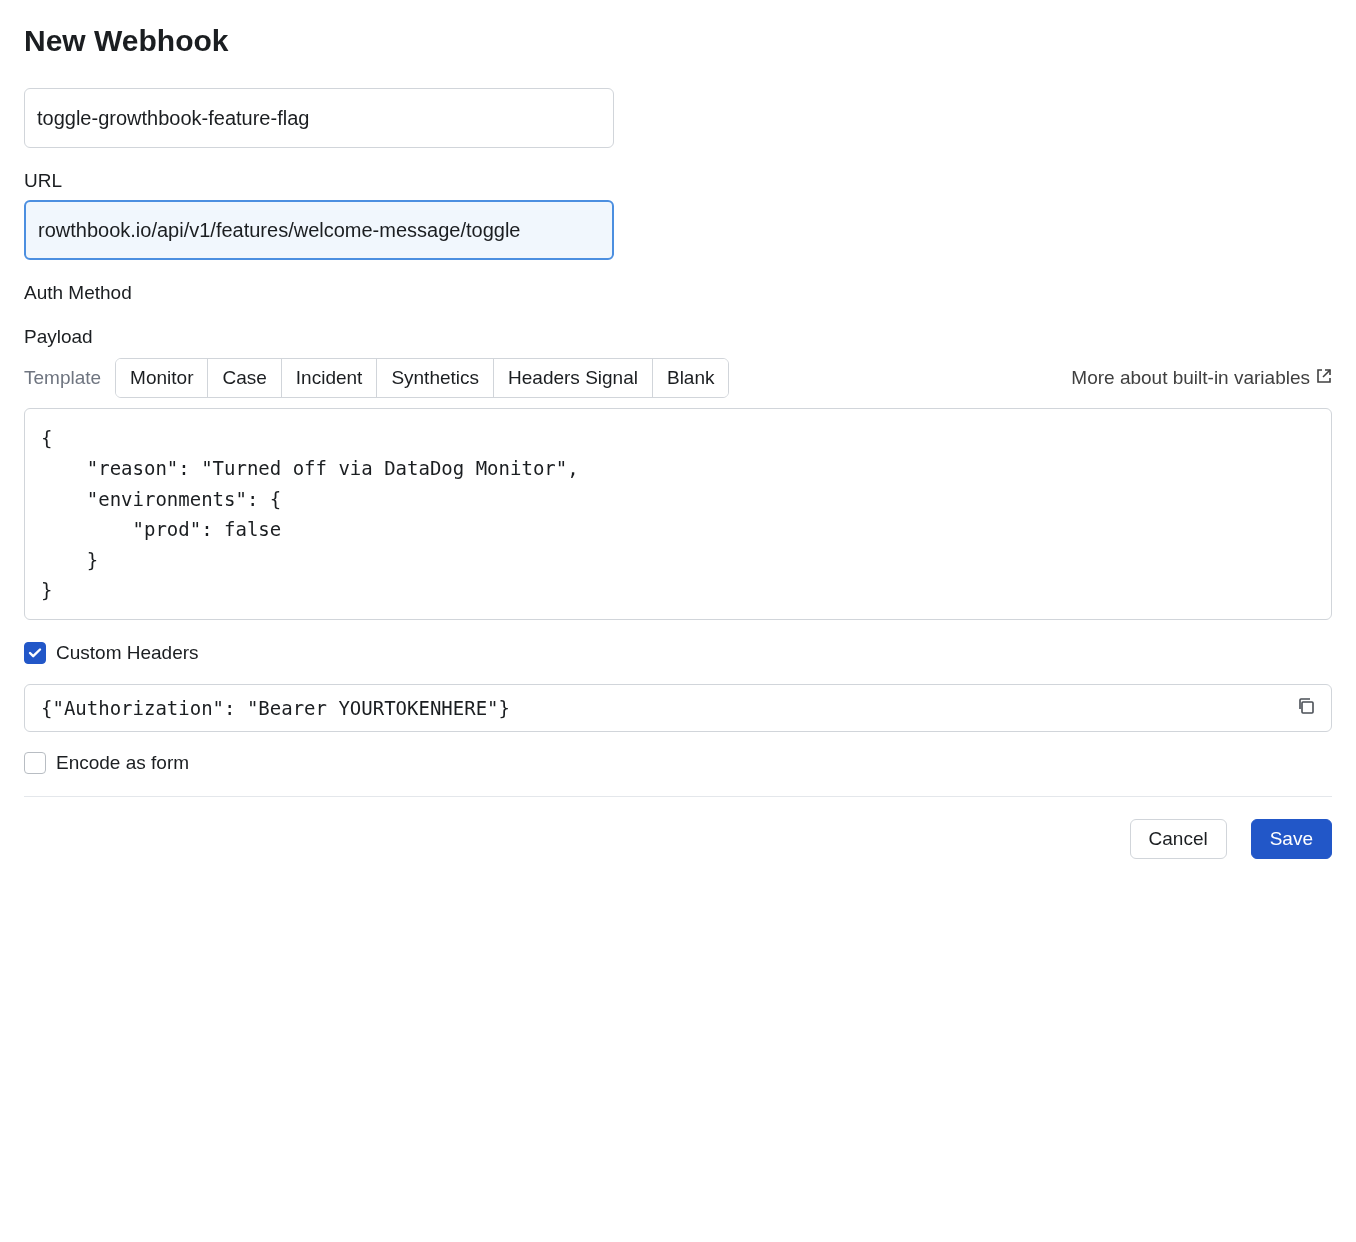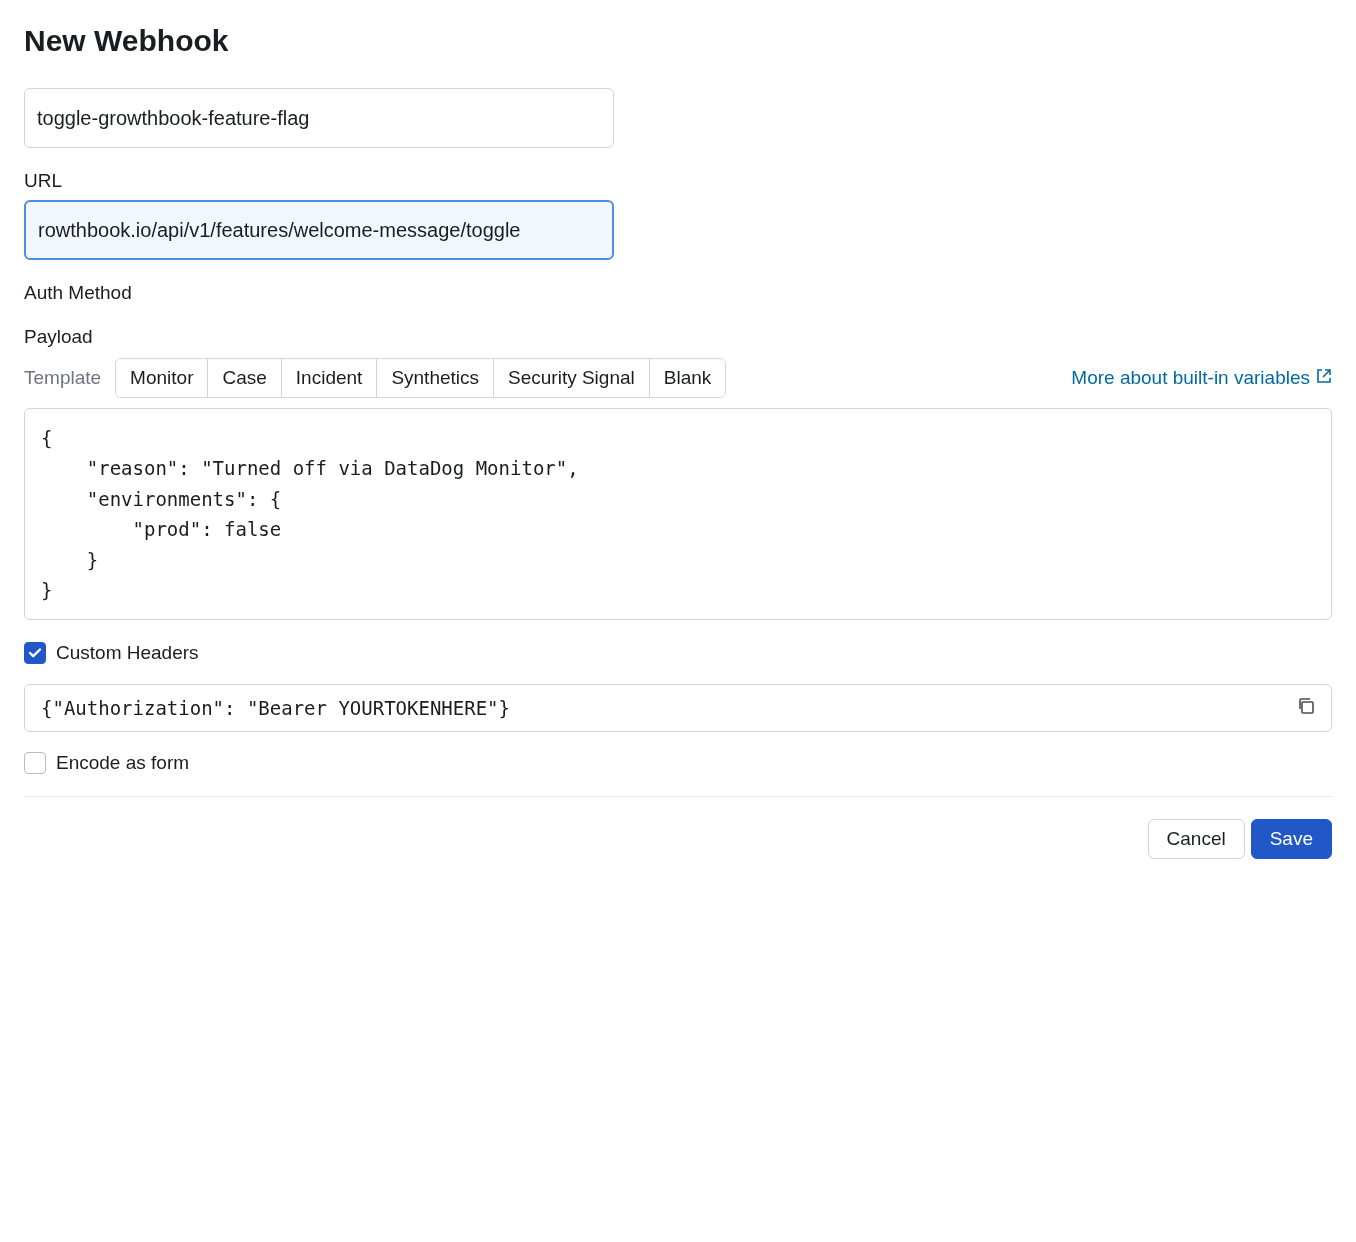--- a/index.html
+++ b/index.html
@@ -88,21 +88,21 @@
   padding: 8px 14px;
   font-size: 19px;
   background: #fff;
   border: none;
   border-right: 1px solid #d1d5da;
   cursor: pointer;
   color: #1b1e21;
 }
 .tab-btn:last-child { border-right: none; }
 .more-link {
-  color: #0369a1;
+  color: #404040;
   font-size: 19px;
   text-decoration: none;
   display: inline-flex;
   align-items: center;
   gap: 6px;
   cursor: pointer;
 }
 .code-block {
   position: relative;
   border: 1px solid #d1d5da;
@@ -162,21 +162,21 @@
   text-align: center;
 }
 .divider {
   border: none;
   border-top: 1px solid #e4e7eb;
   margin: 22px 0;
 }
 .footer {
   display: flex;
   justify-content: flex-end;
-  gap: 6px;
+  gap: 24px;
 }
 .btn {
   padding: 8px 18px;
   font-size: 19px;
   border-radius: 6px;
   cursor: pointer;
   border: 1px solid #d1d5da;
   background: #fff;
   color: #1b1e21;
 }
@@ -212,21 +212,21 @@
 <div class="form-group">
   <div class="payload-label-row">Payload</div>
   <div class="payload-header">
     <div class="payload-left">
       <span class="template-label">Template</span>
       <div class="tab-group">
         <button class="tab-btn">Monitor</button>
         <button class="tab-btn">Case</button>
         <button class="tab-btn">Incident</button>
         <button class="tab-btn">Synthetics</button>
-        <button class="tab-btn">Security Signal</button>
+        <button class="tab-btn">Headers Signal</button>
         <button class="tab-btn">Blank</button>
       </div>
     </div>
     <a class="more-link">
       <span>More about built-in variables</span>
       <span class="ext-icon">
         <svg width="16" height="16" viewBox="0 0 16 16" fill="none" stroke="currentColor" stroke-width="1.6">
           <path d="M6 2H2v12h12v-4"></path>
             <path d="M9 2h5v5"></path>
             <path d="M14 2L7 9"></path>

